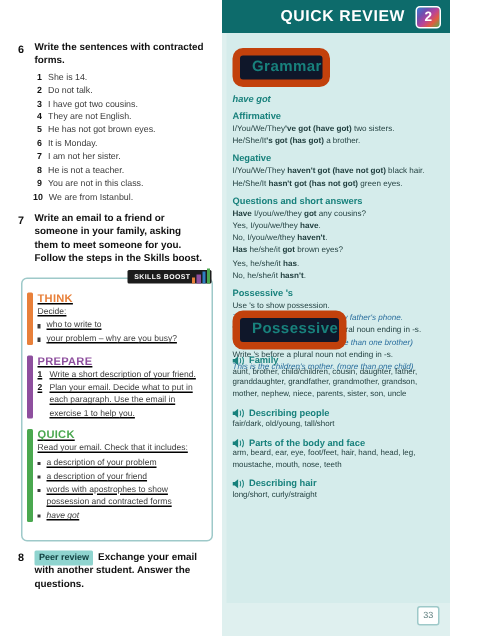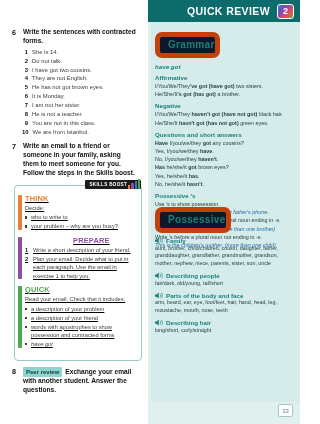--- a/index.html
+++ b/index.html
@@ -159,21 +159,21 @@
   .step.c-blue::before   { background: #2f7fc1; }
   .step.c-green::before  { background: #4aa84f; }
 
   .step-title {
     font-size: 7.4px;
     font-weight: bold;
     letter-spacing: 0.2px;
     margin-bottom: 1px;
   }
   .c-orange .step-title { color: #e8803a; }
-  .c-purple .step-title { color: #8e4f9e; margin-left: 48px; }
+  .c-purple .step-title { color: #8e4f9e; }
   .c-blue .step-title   { color: #2f7fc1; }
   .c-green .step-title  { color: #4aa84f; }
 
   .step-intro { font-size: 5.7px; color: #3d3d3d; line-height: 1.5; }
   .bullets { list-style: none; margin-top: 1px; }
   .bullets li {
     position: relative;
     padding-left: 6px;
     font-size: 5.7px;
     line-height: 1.55;

